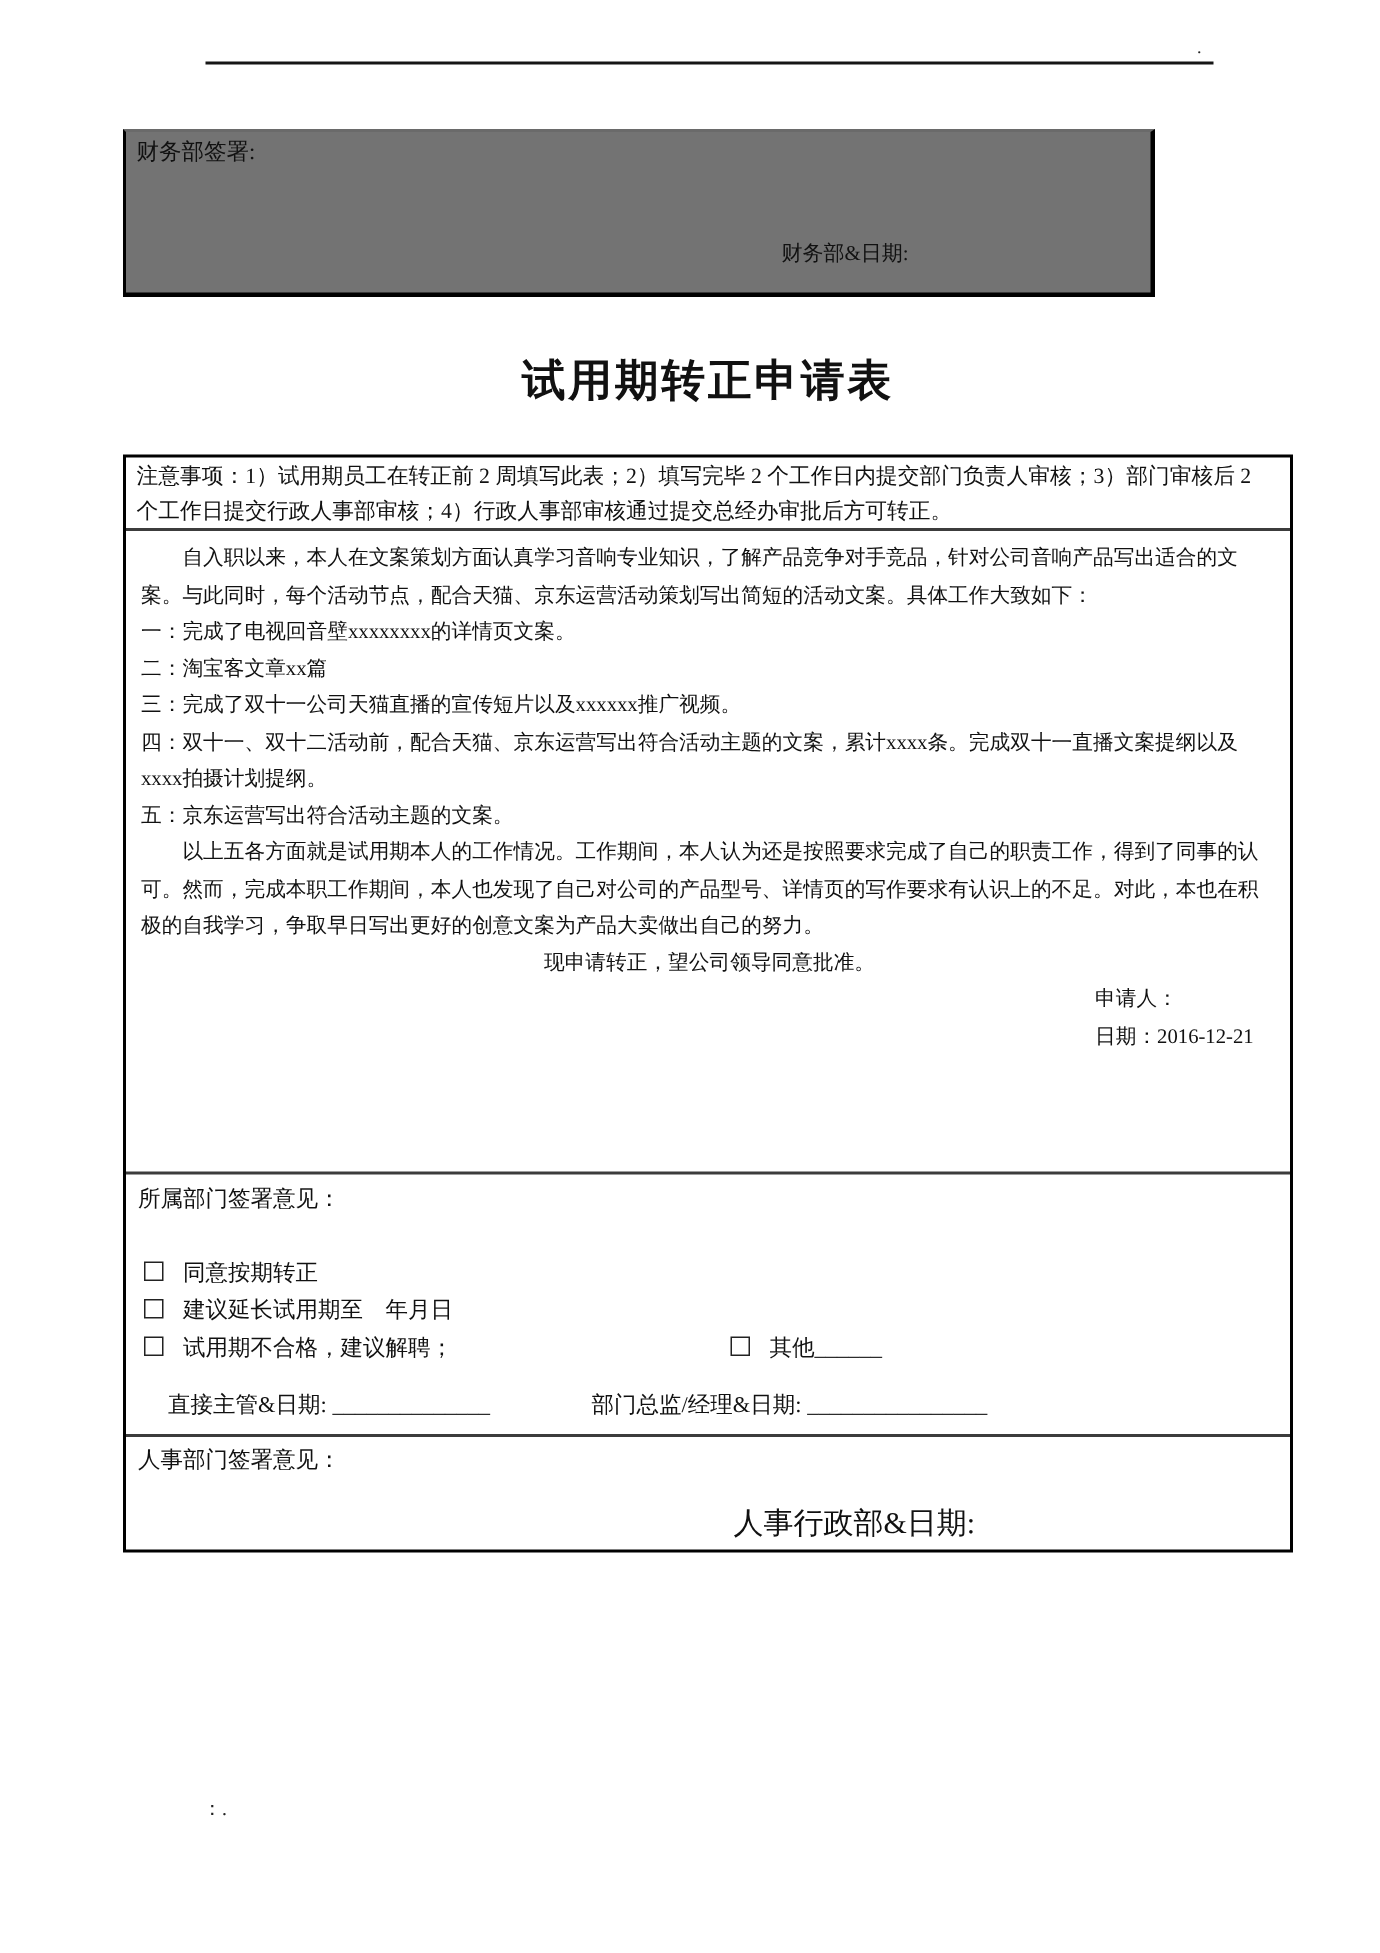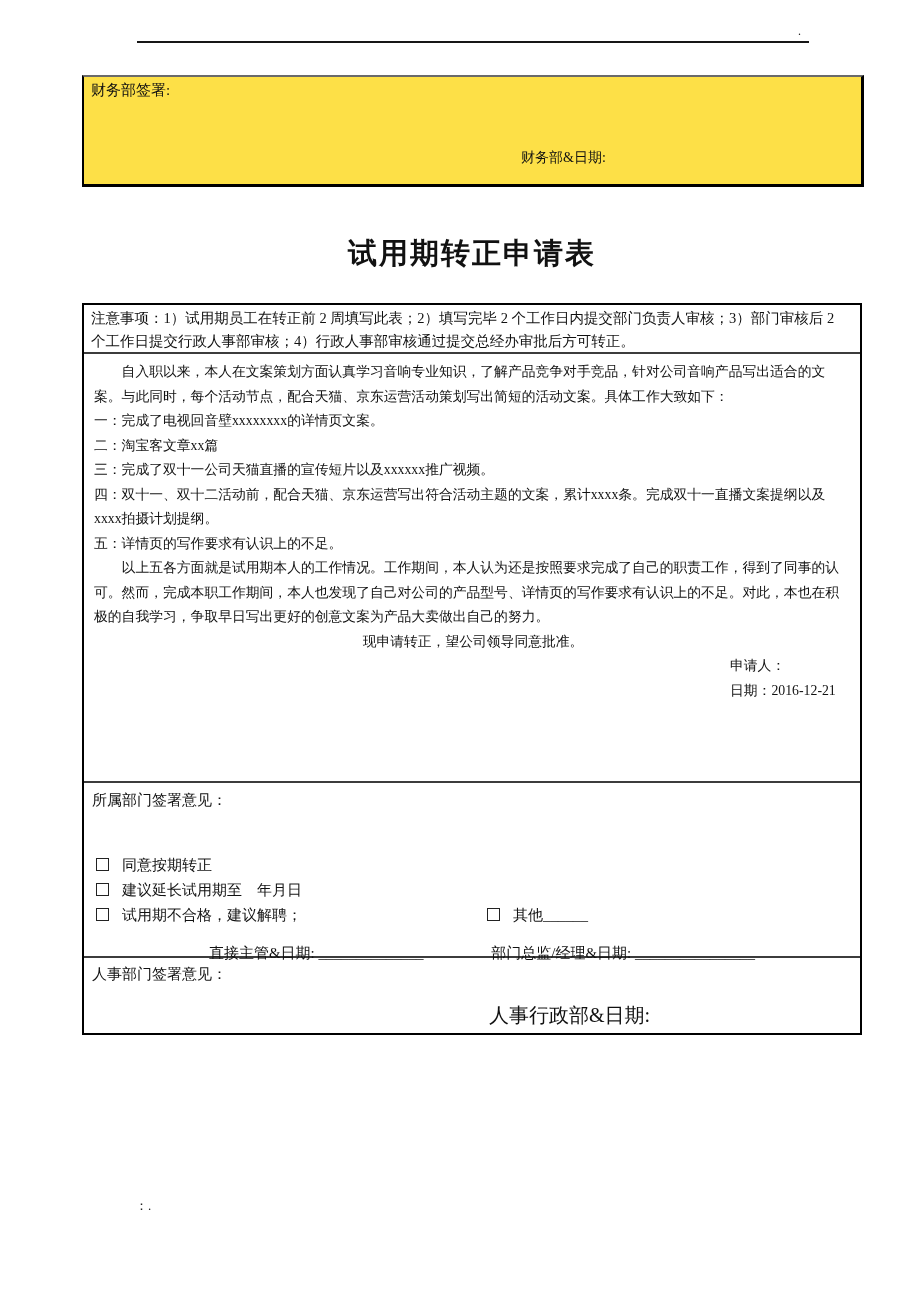--- a/index.html
+++ b/index.html
@@ -11,23 +11,23 @@
     font-family:"Liberation Serif","DejaVu Serif",serif;
     color:#111;
     overflow:hidden;
   }
   
   .top-rule { position:absolute; left:137px; top:41px; width:672px; border-top:2px solid #161616; }
   .corner-mark { position:absolute; left:798px; top:24px; font-size:12px; color:#222; }
 
   
   .finance-box {
-    position:absolute; left:82px; top:75px; width:782px; height:112px;
+    position:absolute; left:82px; top:86px; width:688px; height:112px;
     border:2px solid #000; border-top-color:#6a6a6a; border-right-width:3px; border-bottom-width:3px;
-    background:#fde047;
+    background:#737373;
   }
   .finance-label { position:absolute; left:7px; top:4px; font-size:15px; }
   .finance-sign  { position:absolute; left:437px; top:72px; font-size:14px; }
 
   
   .doc-title {
     position:absolute; left:82px; top:234px; width:780px;
     text-align:center; font-size:29px; font-weight:bold; letter-spacing:2px;
     font-family:"Liberation Sans","DejaVu Sans",sans-serif;
   }
@@ -57,28 +57,28 @@
   }
   .para { text-indent:2em; }
   .req-line { text-align:center; }
   .applicant-block { margin-left:636px; }
 
   .dept-row {
     height:175px; border-bottom:2px solid #3c3c3c;
     padding:6px 8px 0 8px; font-size:15px; position:relative;
   }
   .sec-title { line-height:22px; }
-  .opts { margin-top:42px; }
+  .opts { margin-top:26px; }
   .opt-row { margin-left:4px; line-height:25px; position:relative; }
   .cbx {
     display:inline-block; width:13px; height:13px;
     border:1.5px solid #222; vertical-align:-1px; margin-right:13px; background:#fff;
   }
   .opt-other { position:absolute; left:391px; top:0; }
-  .sign-line { margin-top:14px; margin-left:20px; line-height:22px;text-align:center; }
+  .sign-line { margin-top:14px; margin-left:20px; line-height:22px; }
   .mgr-label { margin-left:64px; }
   .blank { letter-spacing:0; }
 
   .hr-row { height:75px; padding:5px 8px 0 8px; font-size:15px; position:relative; }
   .hr-sign { position:absolute; left:405px; top:44px; font-size:20px; }
 
   .footer-mark { position:absolute; left:135px; top:1199px; font-size:13px; color:#222; line-height:13px; }
 </style>
 </head>
 <body>
@@ -99,21 +99,21 @@
 
 
     <div class="notice-row">注意事项：1）试用期员工在转正前 2 周填写此表；2）填写完毕 2 个工作日内提交部门负责人审核；3）部门审核后 2 个工作日提交行政人事部审核；4）行政人事部审核通过提交总经办审批后方可转正。</div>
 
     <div class="body-row">
       <div class="para">自入职以来，本人在文案策划方面认真学习音响专业知识，了解产品竞争对手竞品，针对公司音响产品写出适合的文案。与此同时，每个活动节点，配合天猫、京东运营活动策划写出简短的活动文案。具体工作大致如下：</div>
       <div>一：完成了电视回音壁xxxxxxxx的详情页文案。</div>
       <div>二：淘宝客文章xx篇</div>
       <div>三：完成了双十一公司天猫直播的宣传短片以及xxxxxx推广视频。</div>
       <div>四：双十一、双十二活动前，配合天猫、京东运营写出符合活动主题的文案，累计xxxx条。完成双十一直播文案提纲以及xxxx拍摄计划提纲。</div>
-      <div>五：详情页的写作要求有认识上的不足。</div>
+      <div>五：京东运营写出符合活动主题的文案。</div>
       <div class="para">以上五各方面就是试用期本人的工作情况。工作期间，本人认为还是按照要求完成了自己的职责工作，得到了同事的认可。然而，完成本职工作期间，本人也发现了自己对公司的产品型号、详情页的写作要求有认识上的不足。对此，本也在积极的自我学习，争取早日写出更好的创意文案为产品大卖做出自己的努力。</div>
       <div class="req-line">现申请转正，望公司领导同意批准。</div>
       <div class="applicant-block">
         <div>申请人：</div>
         <div>日期：2016-12-21</div>
       </div>
     </div>
 
     <div class="dept-row">
       <div class="sec-title">所属部门签署意见：</div>

